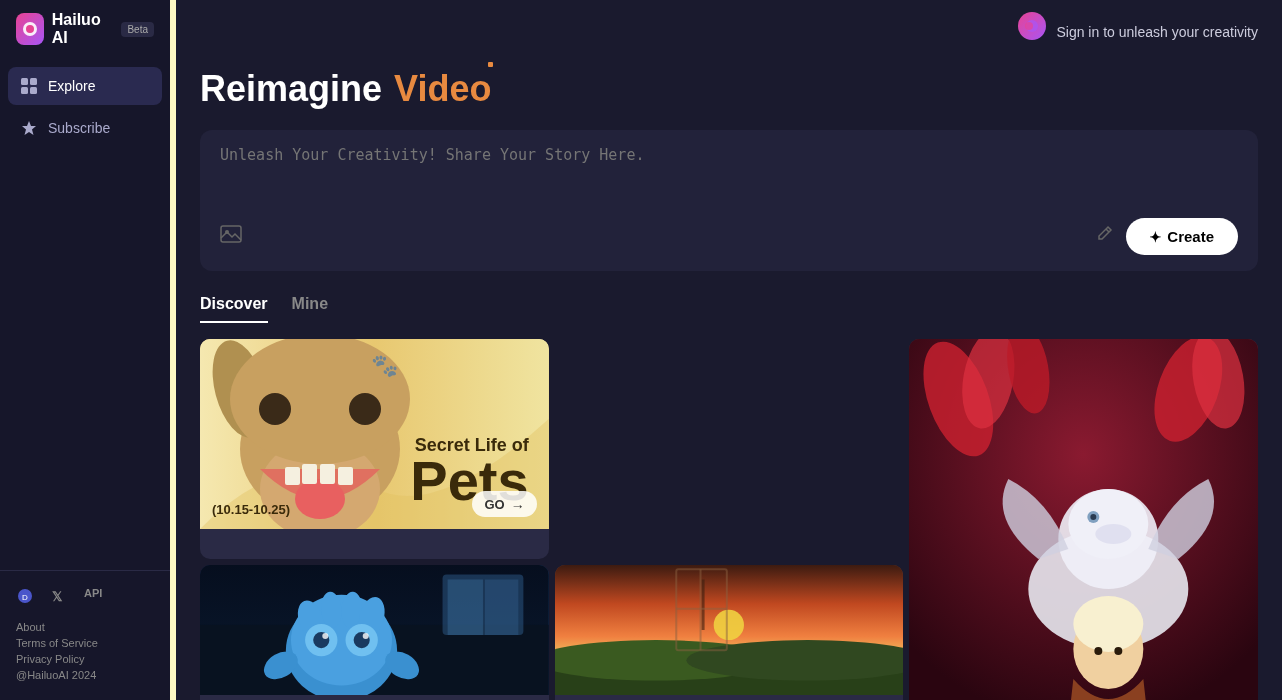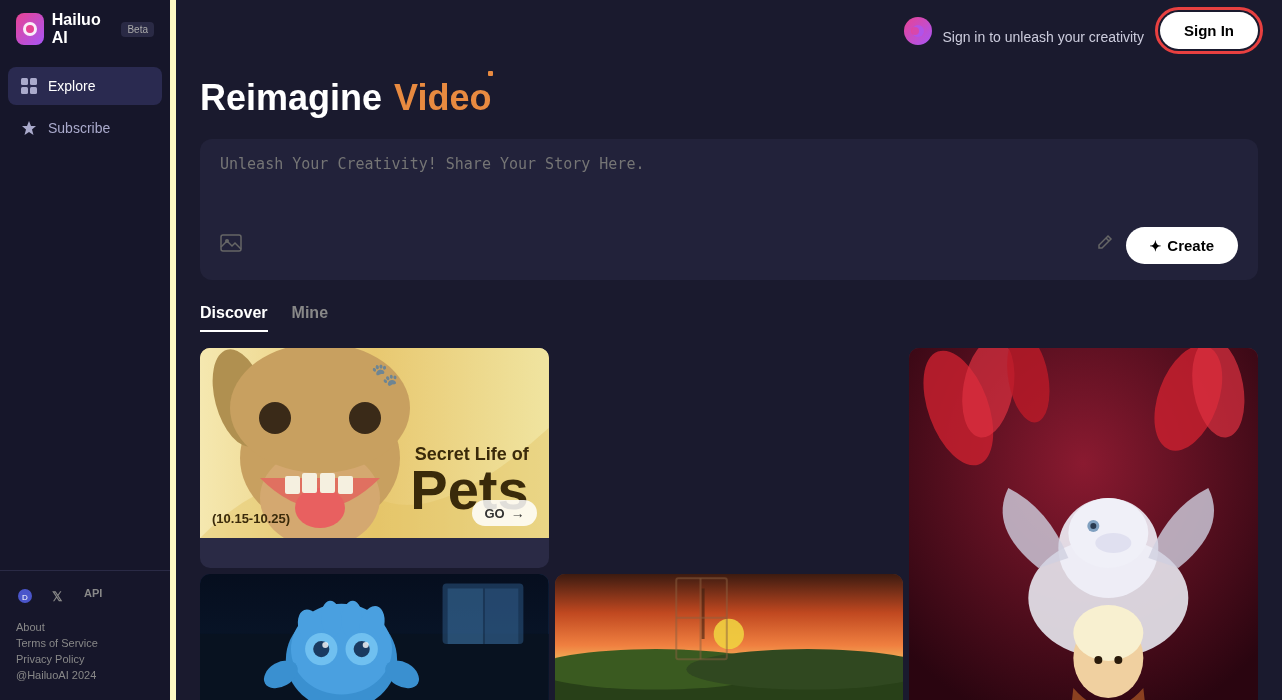--- a/index.html
+++ b/index.html
@@ -460,21 +460,20 @@
   <div class="header">
     <div class="promo-text-area">
       <div class="promo-icon">
         <svg width="16" height="16" viewBox="0 0 16 16">
           <circle cx="8" cy="8" r="6" fill="#a855f7" opacity="0.7"></circle>
           <circle cx="5" cy="8" r="4" fill="#e84393" opacity="0.7"></circle>
         </svg>
       </div>
       <span class="promo-text">Sign in to unleash your creativity</span>
     </div>
-    <button class="sign-in-btn">Sign In</button>
   </div>
 
   <div class="content">
 
     <div class="hero-heading">
       <span class="hero-reimagine">Reimagine</span>
       <span class="hero-video">
         <span>Video</span>
         <span class="dot-orange"></span>
       </span>

